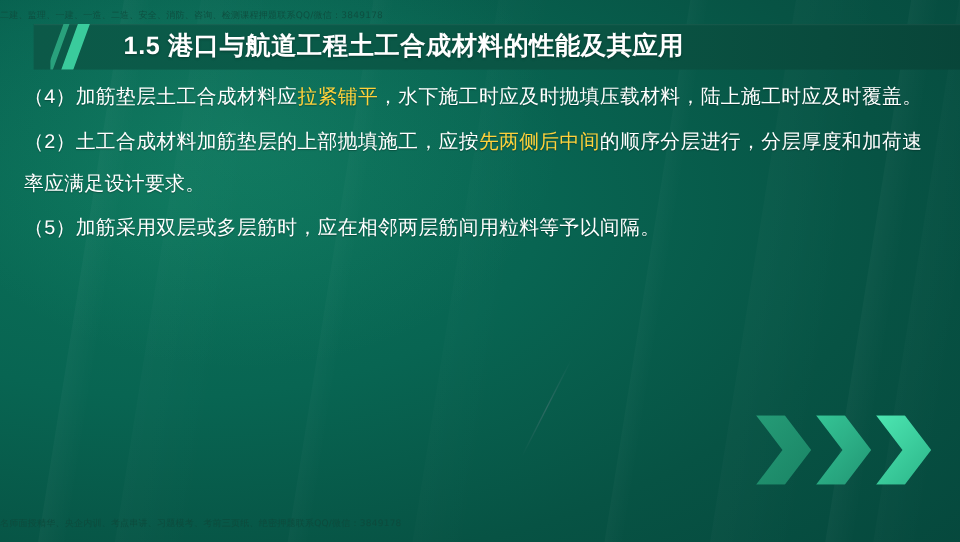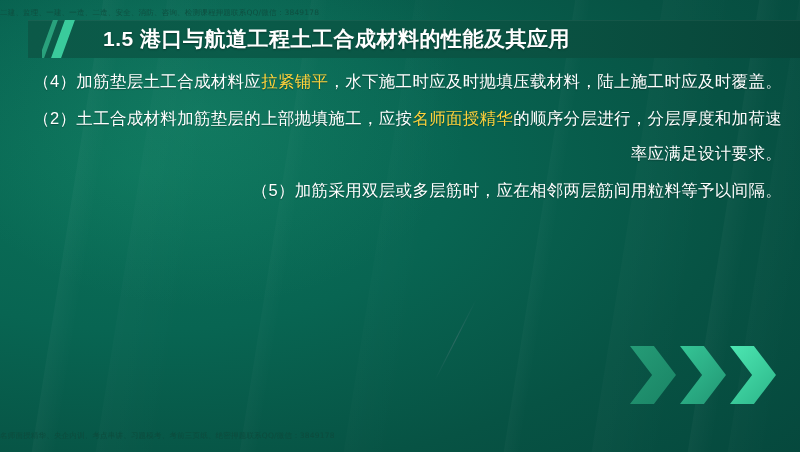--- a/index.html
+++ b/index.html
@@ -123,21 +123,20 @@
     width: 762px;
   }
   .para {
     color: #ffffff;
     font-size: 16.5px;
     line-height: 35px;
     letter-spacing: .3px;
     text-shadow: 0 1px 1px rgba(0,0,0,0.30);
     margin: 0 0 2px 0;
     white-space: normal;
-    text-align: right;
   }
   .hl {
     color: #ffd23b;
   }
 
   
   .chevrons {
     position: absolute;
     right: 10px;
     bottom: 48px;
@@ -178,21 +177,21 @@
   <div class="title-bar">
     <div class="slashes">
       <div class="slash s1"></div>
       <div class="slash s2"></div>
     </div>
     <div class="title-text">1.5 港口与航道工程土工合成材料的性能及其应用</div>
   </div>
 
   <div class="body-area">
     <p class="para"><span>（4）加筋垫层土工合成材料应</span><span class="hl">拉紧铺平</span><span>，水下施工时应及时抛填压载材料，陆上施工时应及时覆盖。</span></p>
-    <p class="para"><span>（2）土工合成材料加筋垫层的上部抛填施工，应按</span><span class="hl">名师面授精华</span><span>的顺序分层进行，分层厚度和加荷速率应满足设计要求。</span></p>
+    <p class="para"><span>（2）土工合成材料加筋垫层的上部抛填施工，应按</span><span class="hl">先两侧后中间</span><span>的顺序分层进行，分层厚度和加荷速率应满足设计要求。</span></p>
     <p class="para"><span>（5）加筋采用双层或多层筋时，应在相邻两层筋间用粒料等予以间隔。</span></p>
   </div>
 
   <div class="chevrons">
     <div class="chev c1"></div>
     <div class="chev c2"></div>
     <div class="chev c3"></div>
   </div>
 
   <div class="watermark bottom">名师面授精华、央企内训、考点串讲、习题模考、考前三页纸、绝密押题联系QQ/微信：3849178</div>

